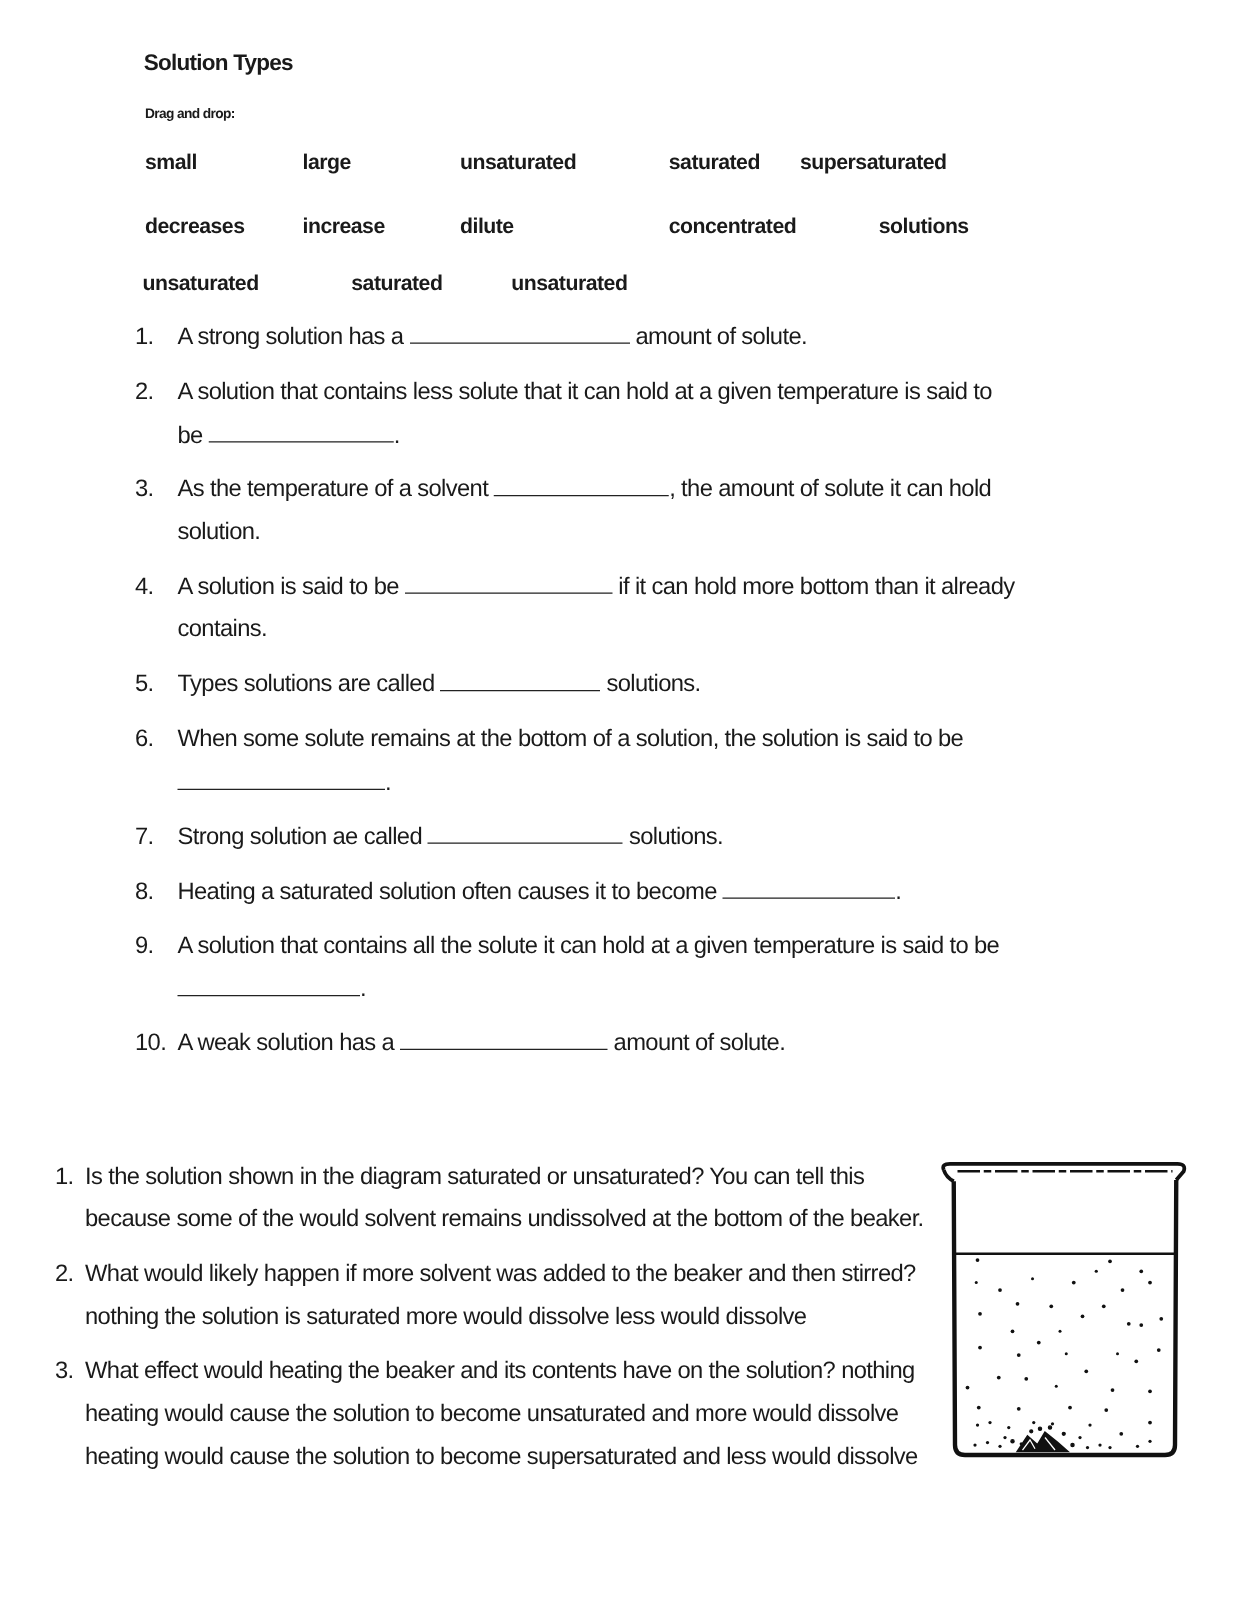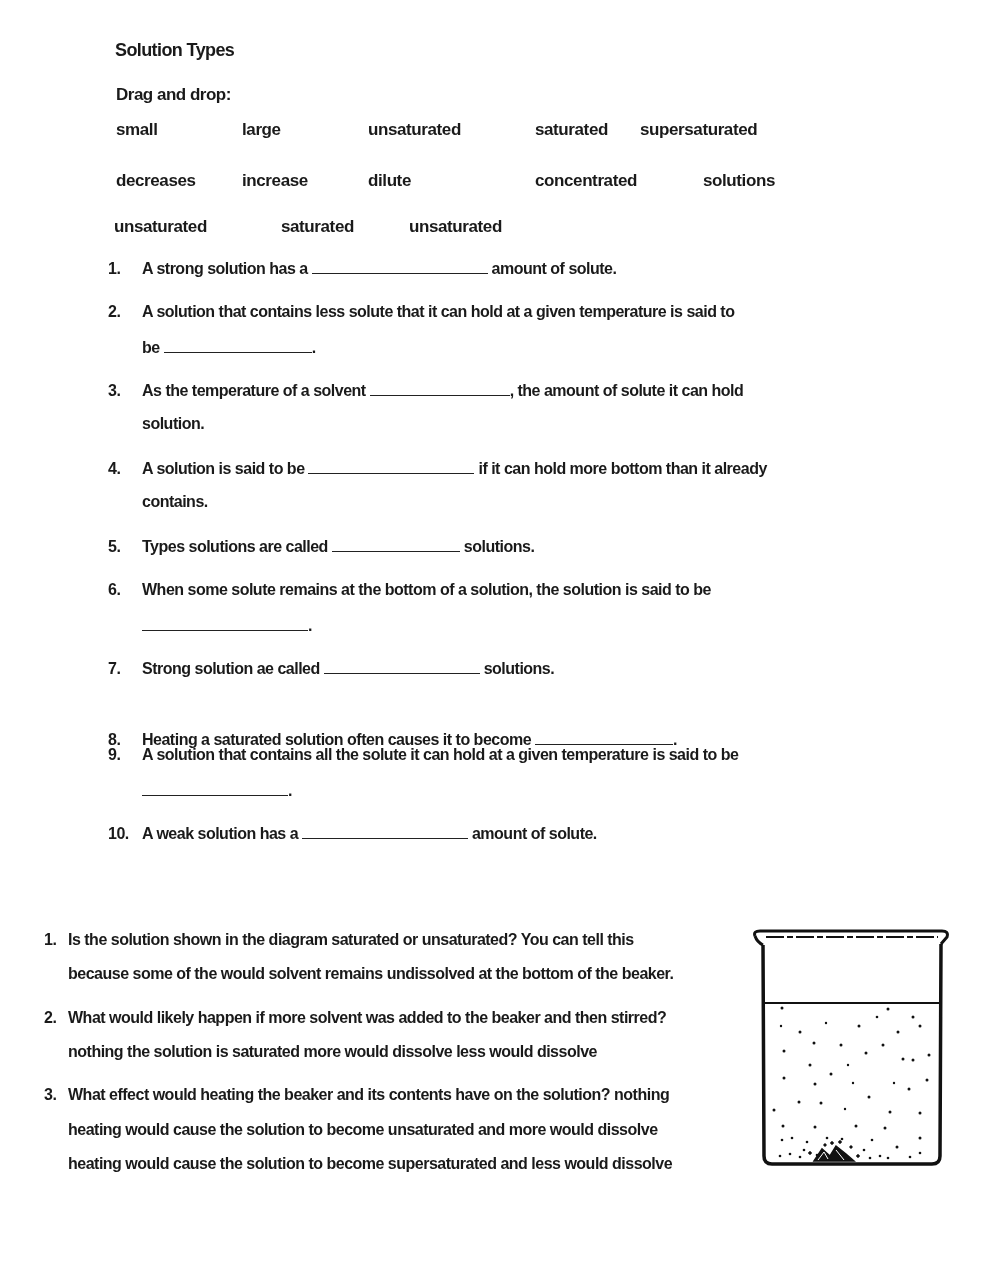--- a/index.html
+++ b/index.html
@@ -2,23 +2,23 @@
 <html><head>
 <meta charset="utf-8">
 <style>
   html, body { margin: 0; padding: 0; background: #ffffff; }
   body {
     width: 1000px; height: 1287px; position: relative; overflow: hidden;
     font-family: "Liberation Sans", sans-serif; color: #1a1a1a;
   }
   .abs { position: absolute; white-space: nowrap; }
   .title { left: 115px; top: 40px; font-size: 18px; font-weight: bold; letter-spacing: -0.6px; }
-  .subtitle { left: 116px; top: 85px; font-size: 17px; font-weight: bold; letter-spacing: -0.5px; }
+  .subtitle { left: 116px; top: 85px; font-size: 11px; font-weight: bold; letter-spacing: -0.5px; }
   .word { font-size: 17px; font-weight: bold; letter-spacing: -0.4px; cursor: grab; }
-  .q { font-size: 16px; letter-spacing: -0.5px; font-weight: bold; }
+  .q { font-size: 19px; letter-spacing: -0.5px; }
   .num { display: inline-block; width: 34px; }
   .blank { display: inline-block; border-bottom: 1.3px solid #222; height: 14px; vertical-align: baseline; }
   .beaker { position: absolute; left: 752px; top: 928px; }
 </style>
 </head>
 <body>
 
 <div>
   <div class="abs title">Solution Types</div>
   <div class="abs subtitle">Drag and drop:</div>
@@ -80,21 +80,21 @@
     <div class="abs q" style="left:142px;top:616px">
       <span class="blank" style="width:166px"></span><span>.</span>
     </div>
 
     <div class="abs q" style="left:108px;top:659px">
       <span class="num">7.</span><span>Strong solution ae called</span>
       <span class="blank" style="width:156px"></span>
       <span>solutions.</span>
     </div>
 
-    <div class="abs q" style="left:108px;top:730px">
+    <div class="abs q" style="left:108px;top:703px">
       <span class="num">8.</span><span>Heating a saturated solution often causes it to become</span>
       <span class="blank" style="width:138px"></span><span>.</span>
     </div>
 
     <div class="abs q" style="left:108px;top:746px">
       <span class="num">9.</span><span>A solution that contains all the solute it can hold at a given temperature is said to be</span>
     </div>
     <div class="abs q" style="left:142px;top:781px">
       <span class="blank" style="width:146px"></span><span>.</span>
     </div>

